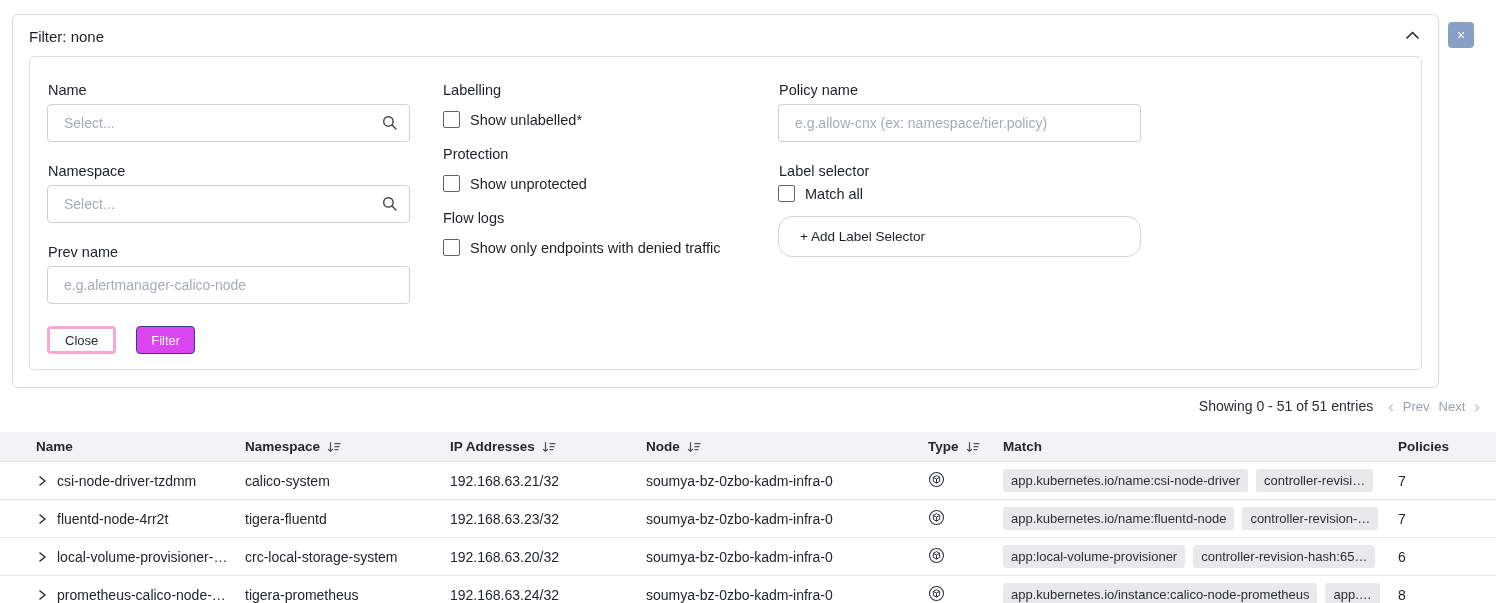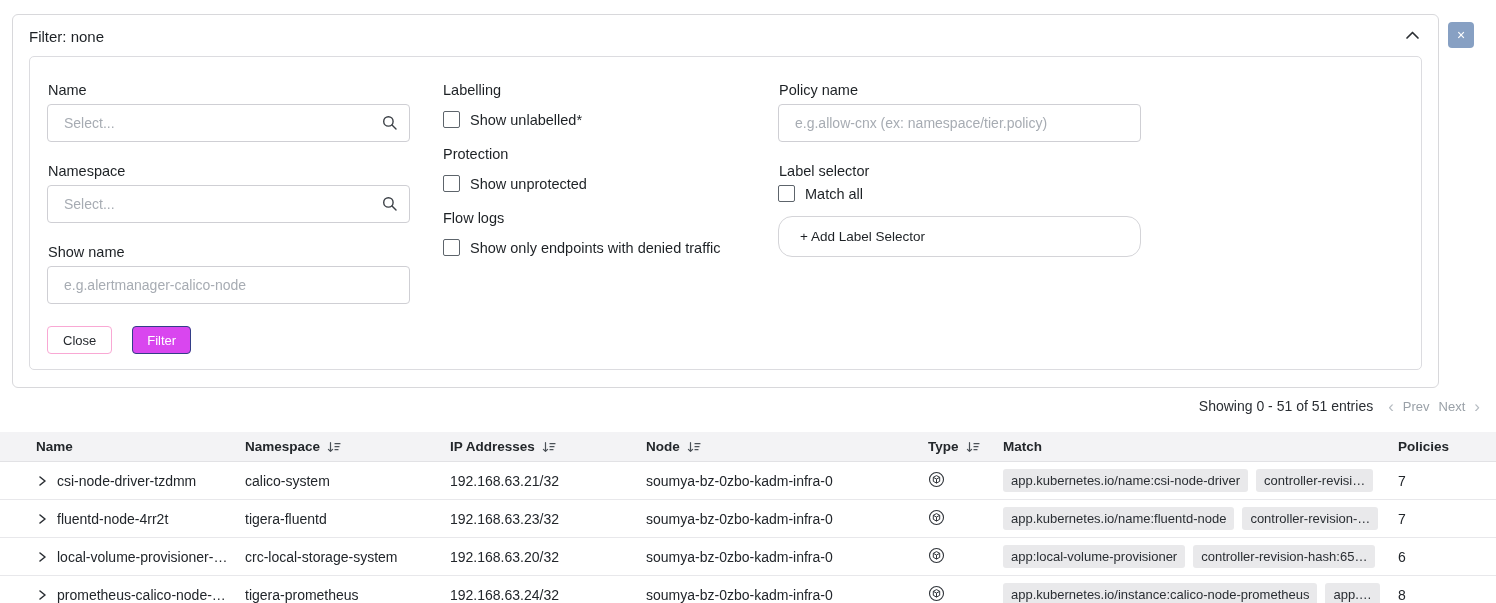--- a/index.html
+++ b/index.html
@@ -25,21 +25,21 @@
   .field-label.mt { margin-top:21px; }
   .input-wrap { position:relative; }
   .input-wrap input { width:100%; height:38px; border:1px solid #cfcfd4; border-radius:4px;
                       padding:0 26px 0 16px; font-size:14px; color:#22262b; outline:none;
                       font-family:"Liberation Sans", sans-serif; }
   .input-wrap.plain input { padding-right:16px; }
   .input-wrap input::placeholder { color:#a7acb3; }
   .search-ic { position:absolute; right:12px; top:11px; }
 
   .btn-row { margin-top:22px; display:flex; align-items:center; }
-  .btn-outline { height:28px; padding:0 15px; background:#fff; border:1px solid #f9a8d4;
+  .btn-outline { height:28px; padding:0 15px; background:#fff; border:3px solid #f9a8d4;
                  border-radius:4px; font-size:13px; color:#262a2f; cursor:pointer;
                  font-family:"Liberation Sans", sans-serif; }
   .btn-primary { height:28px; padding:0 14px; margin-left:20px; background:#d946ef;
                  border:1px solid #333e87; border-radius:4px; font-size:13px; color:#fff;
                  cursor:pointer; font-family:"Liberation Sans", sans-serif; }
 
   .section-heading { font-size:14.5px; font-weight:500; color:#1d2125; line-height:16px;
                      margin-bottom:13px; }
   .section-heading.mt { margin-top:18px; }
   .check-row { display:flex; align-items:center; gap:10px; font-size:14.5px; color:#1d2125;
@@ -117,21 +117,21 @@
         <div class="input-wrap">
           <input type="text" placeholder="Select..." style="">
           <span class="search-ic">
             <svg width="16" height="16" viewBox="0 0 16 16">
                 <circle cx="6.4" cy="6.4" r="4.7" fill="none" stroke="#3a3f45" stroke-width="1.4"></circle>
                 <line x1="10" y1="10" x2="14" y2="14" stroke="#3a3f45" stroke-width="1.4" stroke-linecap="round"></line>
               </svg>
           </span>
         </div>
 
-        <label class="field-label mt">Show name</label>
+        <label class="field-label mt">Prev name</label>
         <div class="input-wrap plain">
           <input type="text" placeholder="e.g.alertmanager-calico-node" style="">
         </div>
 
         <div class="btn-row">
           <button class="btn-outline">Close</button>
           <button class="btn-primary">Filter</button>
         </div>
       </div>
 

